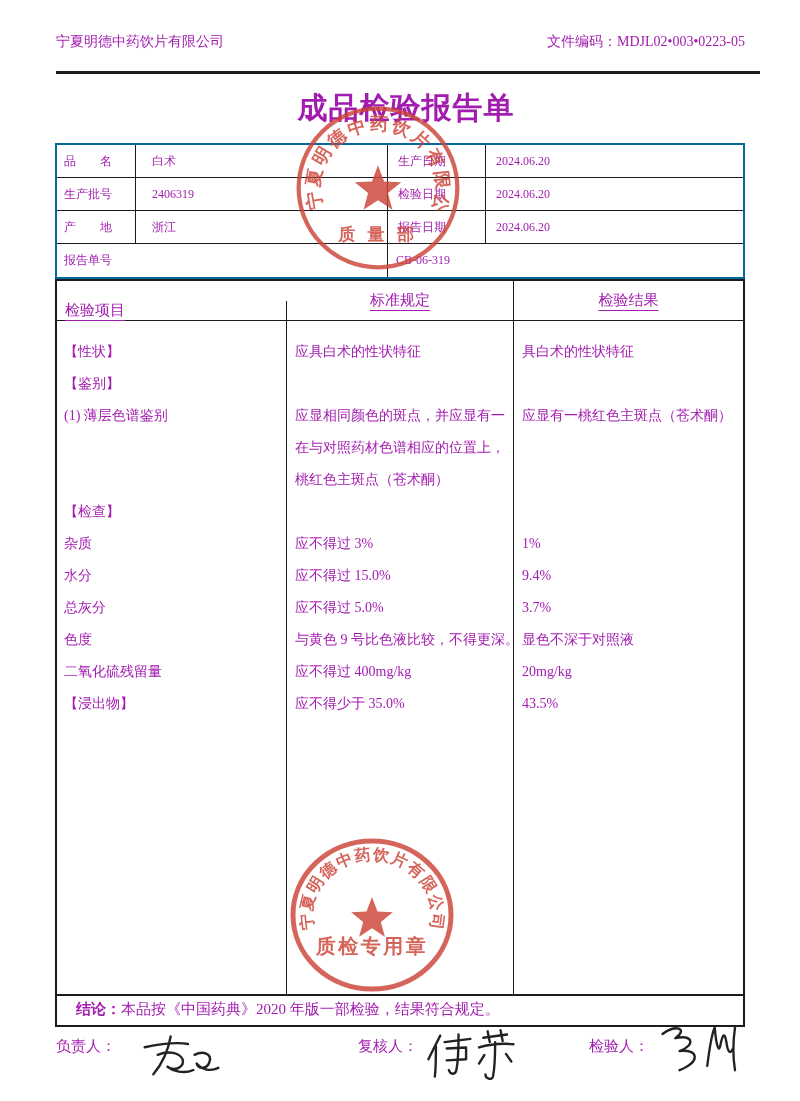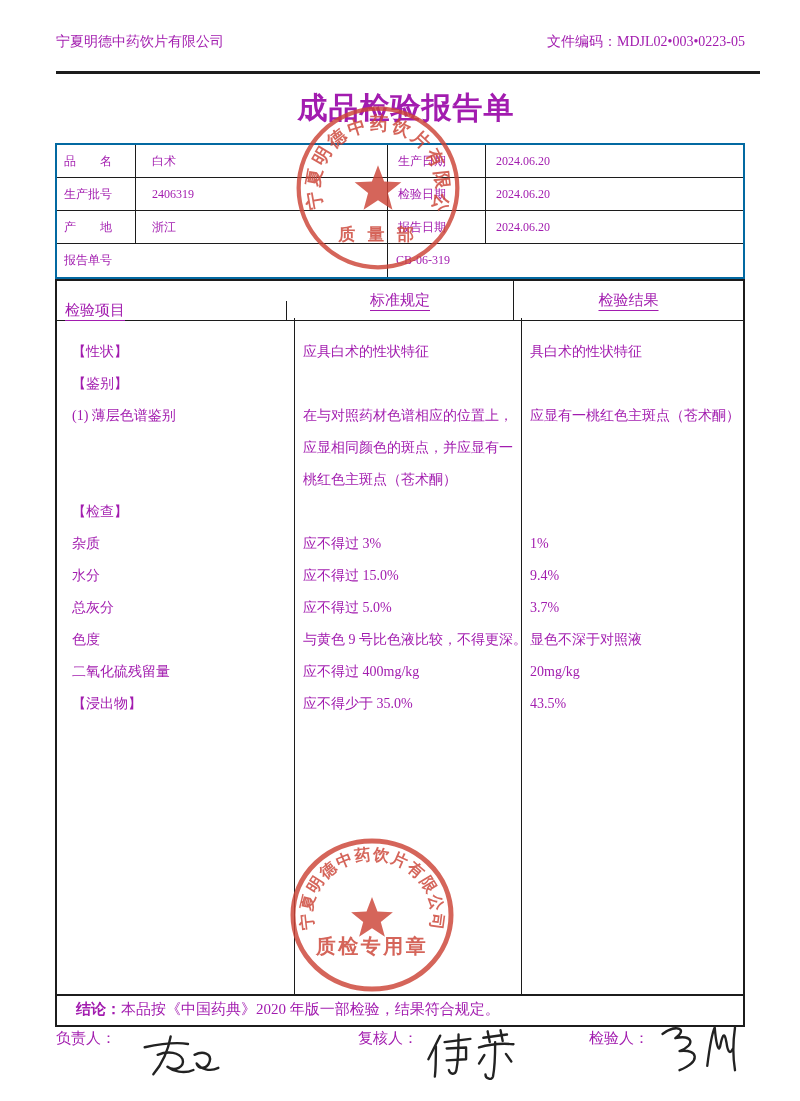--- a/index.html
+++ b/index.html
@@ -46,39 +46,39 @@
   }
   .mt-header > div {
     box-sizing:border-box; border-right:1px solid #1c1c1c; border-bottom:1px solid #1c1c1c;
     font-size:15px; display:flex; align-items:center; justify-content:center;
   }
   .mt-header > div:last-child { border-right:none;text-align:right; }
   .mt-header > div.left { justify-content:flex-start; padding-left:8px;margin-top:20px; }
   .mt-header span { text-decoration:underline; text-underline-offset:5px; }
   .mt-body {
     display:grid; grid-template-columns:230px 227px 1fr; height:678px;
-    box-sizing:border-box; border-bottom:2px solid #1c1c1c;padding-left:8px;
+    box-sizing:border-box; border-bottom:2px solid #1c1c1c;
   }
   .mt-body > .col {
     box-sizing:border-box; border-right:1px solid #1c1c1c; padding-top:18px;
   }
   .mt-body > .col:last-child { border-right:none; }
   .bline {
     height:32px; line-height:32px; font-size:14px; white-space:pre;
     padding-left:7px; overflow:visible;
   }
   .col2 .bline, .col3 .bline { padding-left:8px; }
   .mt-conclusion {
     height:27px; display:flex; align-items:center; padding-left:19px; font-size:15px;
     white-space:pre;
   }
   .mt-conclusion .clabel { font-weight:bold; }
   
   .signatures { position:absolute; left:55px; right:55px; top:1029px; height:70px; font-size:15px; }
-  .sig-label { position:absolute; top:0; white-space:pre; }
+  .sig-label { position:absolute; top:8px; white-space:pre; }
   .sig-label.r1 { left:1px; }
   .sig-label.r2 { left:303px; }
   .sig-label.r3 { left:534px; }
   .sig-svg { position:absolute; overflow:visible; }
   .sig1 { left:78px;  top:2px; }
   .sig2 { left:368px; top:-2px; }
   .sig3 { left:592px; top:-10px; }
   .sig-svg path { stroke:#222; stroke-width:2.2; fill:none; stroke-linecap:round; stroke-linejoin:round; }
   
   .stamp { position:absolute; opacity:0.82; }
@@ -142,22 +142,22 @@
         <div class="bline">杂质</div>
         <div class="bline">水分</div>
         <div class="bline">总灰分</div>
         <div class="bline">色度</div>
         <div class="bline">二氧化硫残留量</div>
         <div class="bline">【浸出物】</div>
       </div>
       <div class="col col2">
         <div class="bline">应具白术的性状特征</div>
         <div class="bline"></div>
+        <div class="bline">应显相同颜色的斑点，并应显有一</div>
         <div class="bline">在与对照药材色谱相应的位置上，</div>
-        <div class="bline">应显相同颜色的斑点，并应显有一</div>
         <div class="bline">桃红色主斑点（苍术酮）</div>
         <div class="bline"></div>
         <div class="bline">应不得过 3%</div>
         <div class="bline">应不得过 15.0%</div>
         <div class="bline">应不得过 5.0%</div>
         <div class="bline">与黄色 9 号比色液比较，不得更深。</div>
         <div class="bline">应不得过 400mg/kg</div>
         <div class="bline">应不得少于 35.0%</div>
       </div>
       <div class="col col3">

